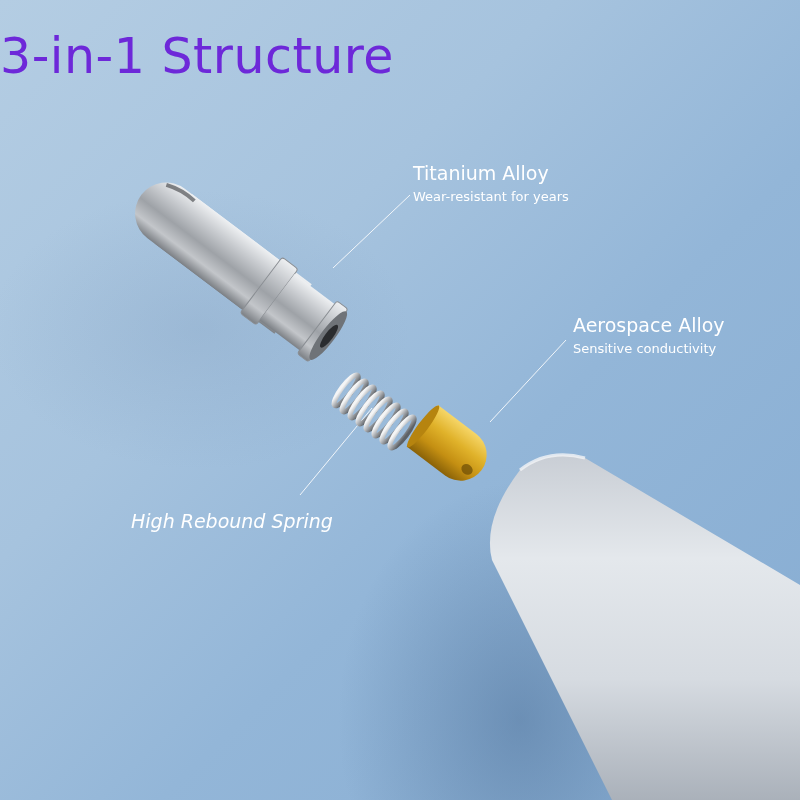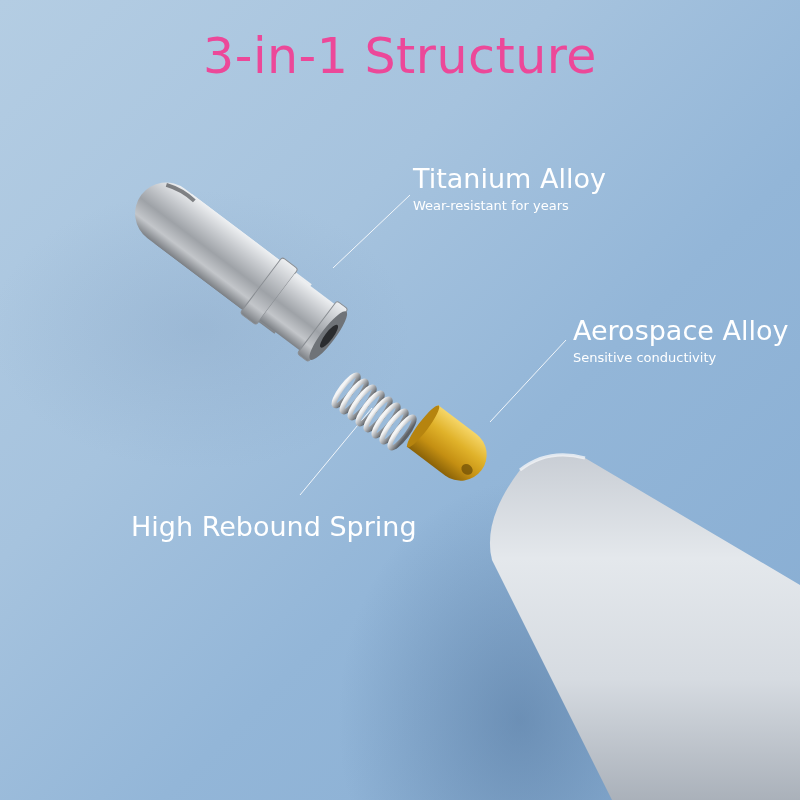--- a/index.html
+++ b/index.html
@@ -9,29 +9,29 @@
     background: linear-gradient(135deg, #b4cde3 0%, #a6c3de 35%, #93b6d8 60%, #86acd2 100%);
   }
   .bg-shade {
     position: absolute; inset: 0;
     background:
       radial-gradient(ellipse 260px 340px at 520px 720px, rgba(80,115,155,0.55), rgba(80,115,155,0) 70%),
       radial-gradient(ellipse 300px 200px at 200px 330px, rgba(120,150,185,0.25), rgba(120,150,185,0) 70%);
     pointer-events: none;
   }
   .title {
-    position: absolute; left: 0; width: 800px; top: 28px; text-align: center;
-    color: #ec4899; font-size: 49px; font-weight: normal; letter-spacing: 0.5px;
+    position: absolute; left: 0; width: 800px; top: 28px; 
+    color: #6d28d9; font-size: 49px; font-weight: normal; letter-spacing: 0.5px;
   }
   .label { position: absolute; color: #ffffff; }
-  .label .head { font-size: 27px; line-height: 1.15; white-space: nowrap; }
+  .label .head { font-size: 19px; line-height: 1.15; white-space: nowrap; }
   .label .sub { font-size: 13px; line-height: 1.4; margin-top: 3px; white-space: nowrap; }
   #lbl-titanium { left: 413px; top: 163px; }
   #lbl-aero { left: 573px; top: 315px; }
-  #lbl-spring { left: 131px; top: 511px; }
+  #lbl-spring { left: 131px; top: 511px; font-style: italic; }
   svg.art { position: absolute; left: 0; top: 0; }
 </style>
 </head>
 <body>
 
 <div class="bg-shade"></div>
 
 <svg class="art" width="800" height="800" viewBox="0 0 800 800">
   <defs>
     <linearGradient id="tiGrad" x1="0" y1="0" x2="0" y2="1">

